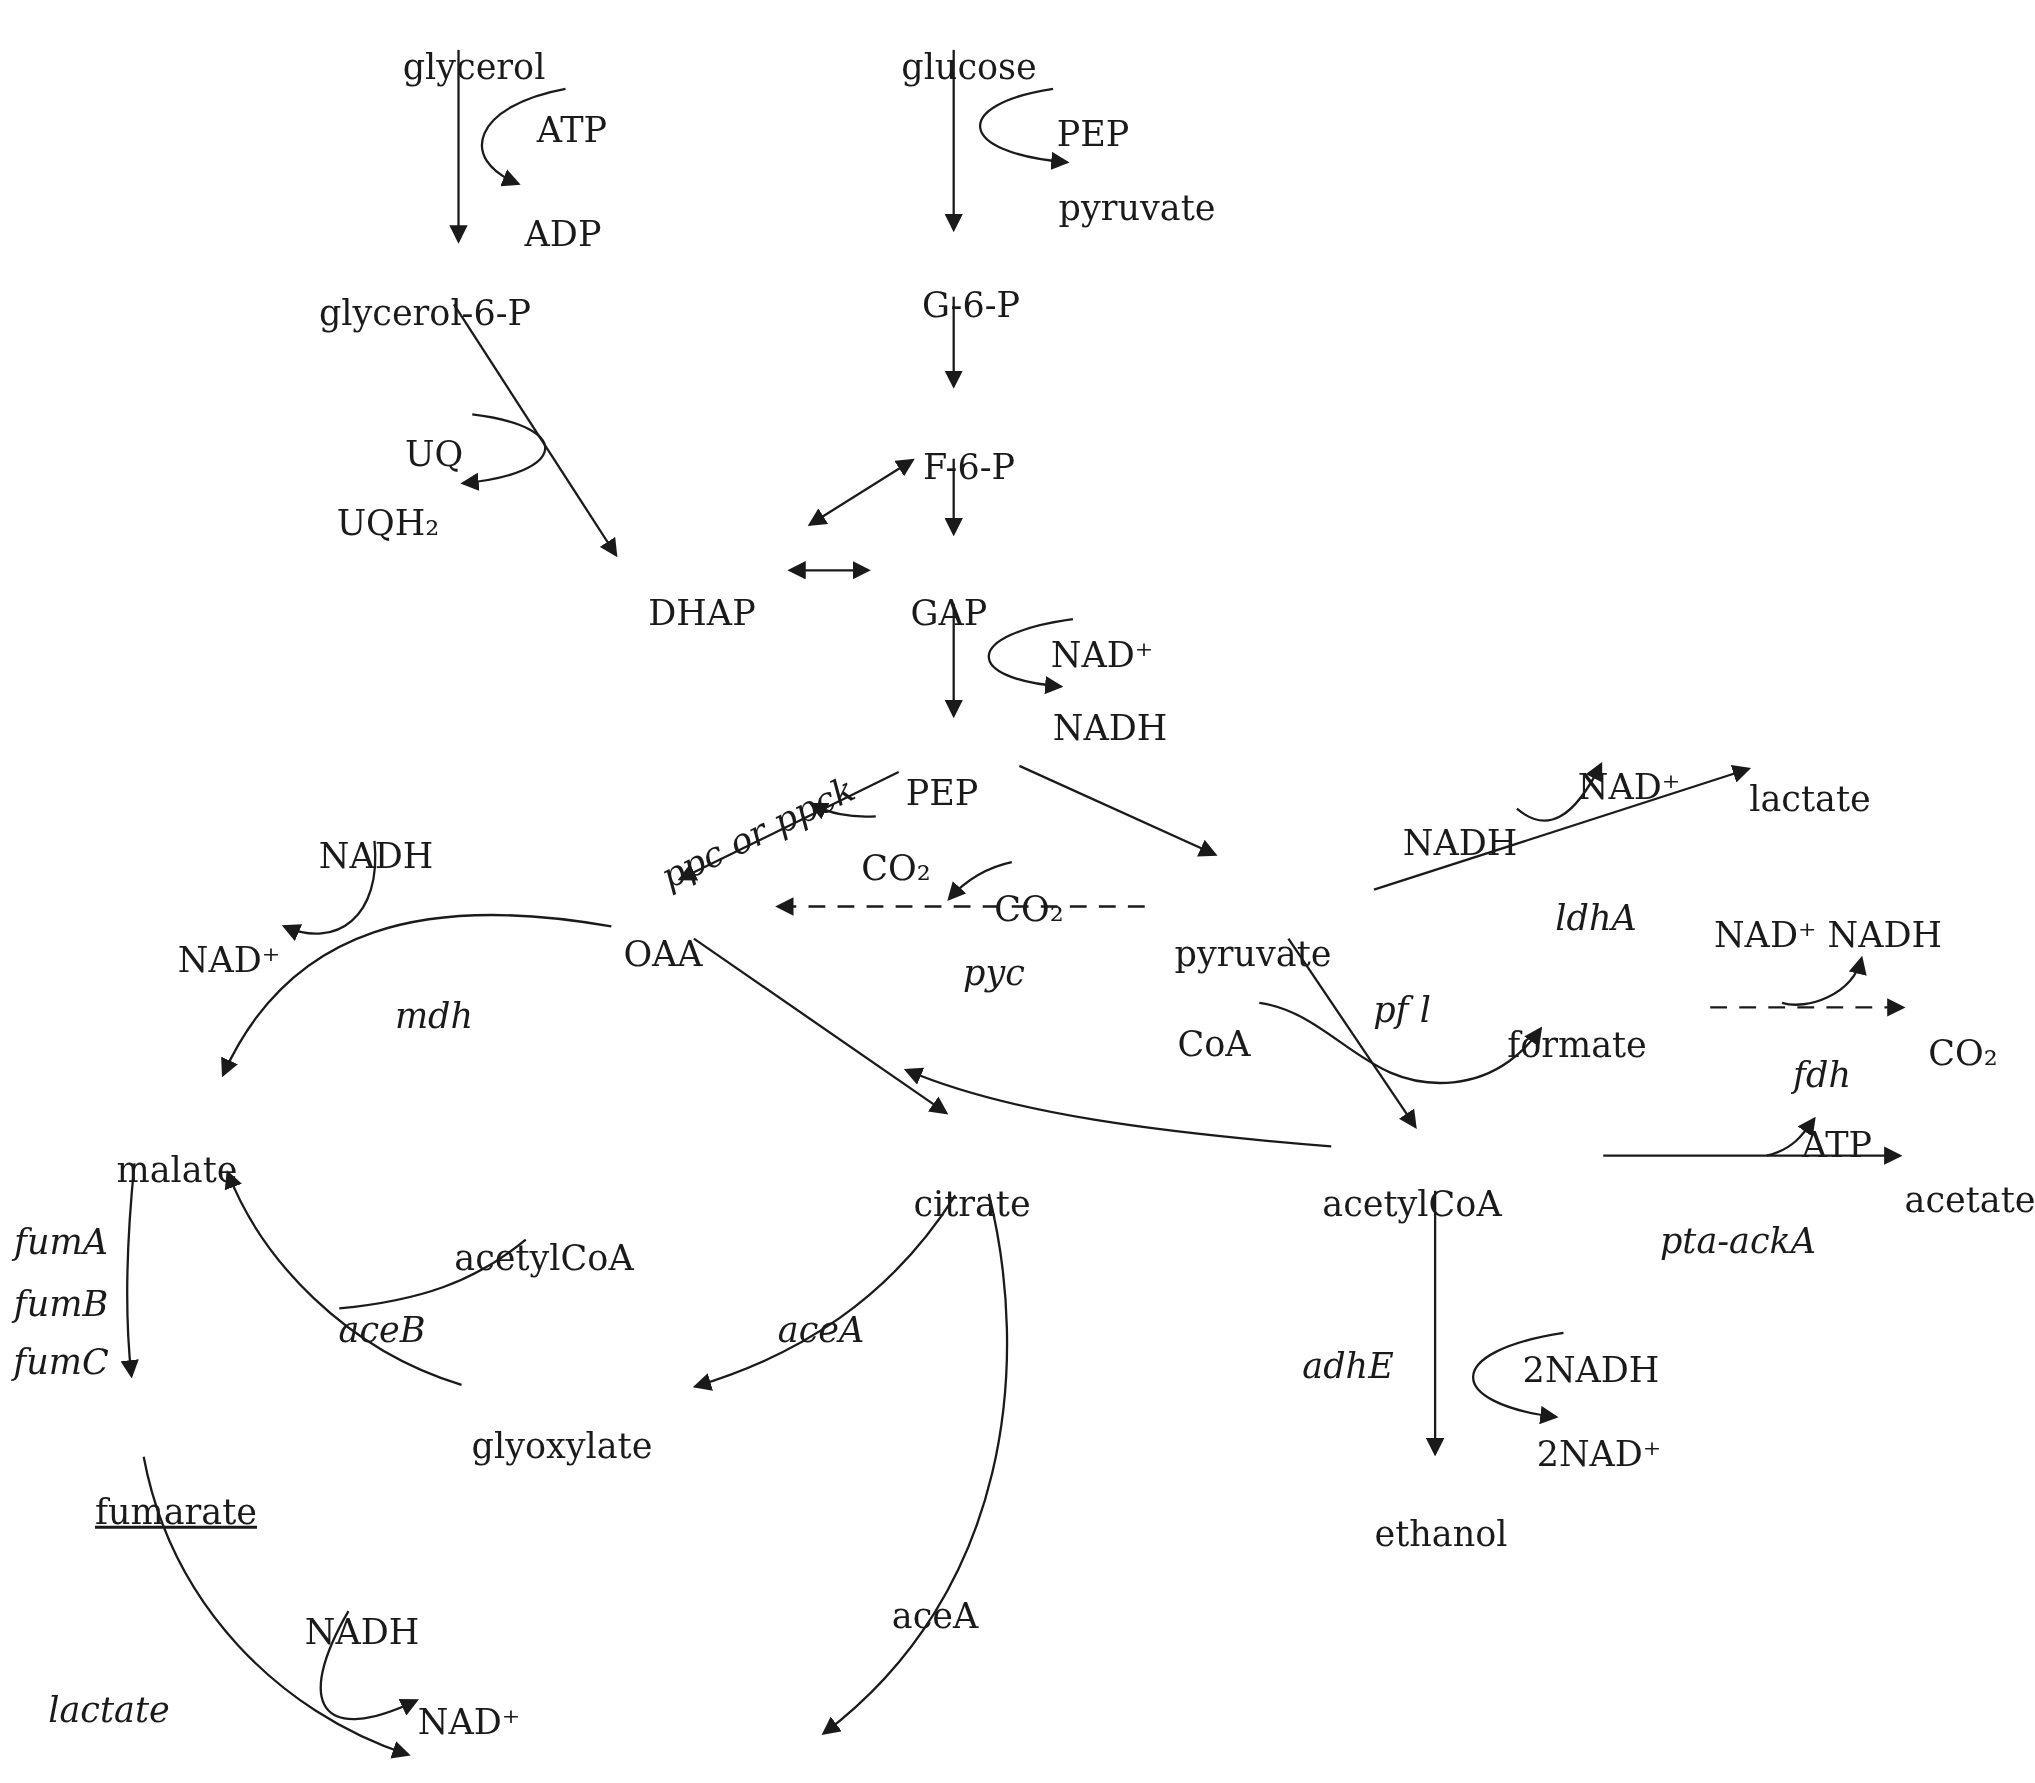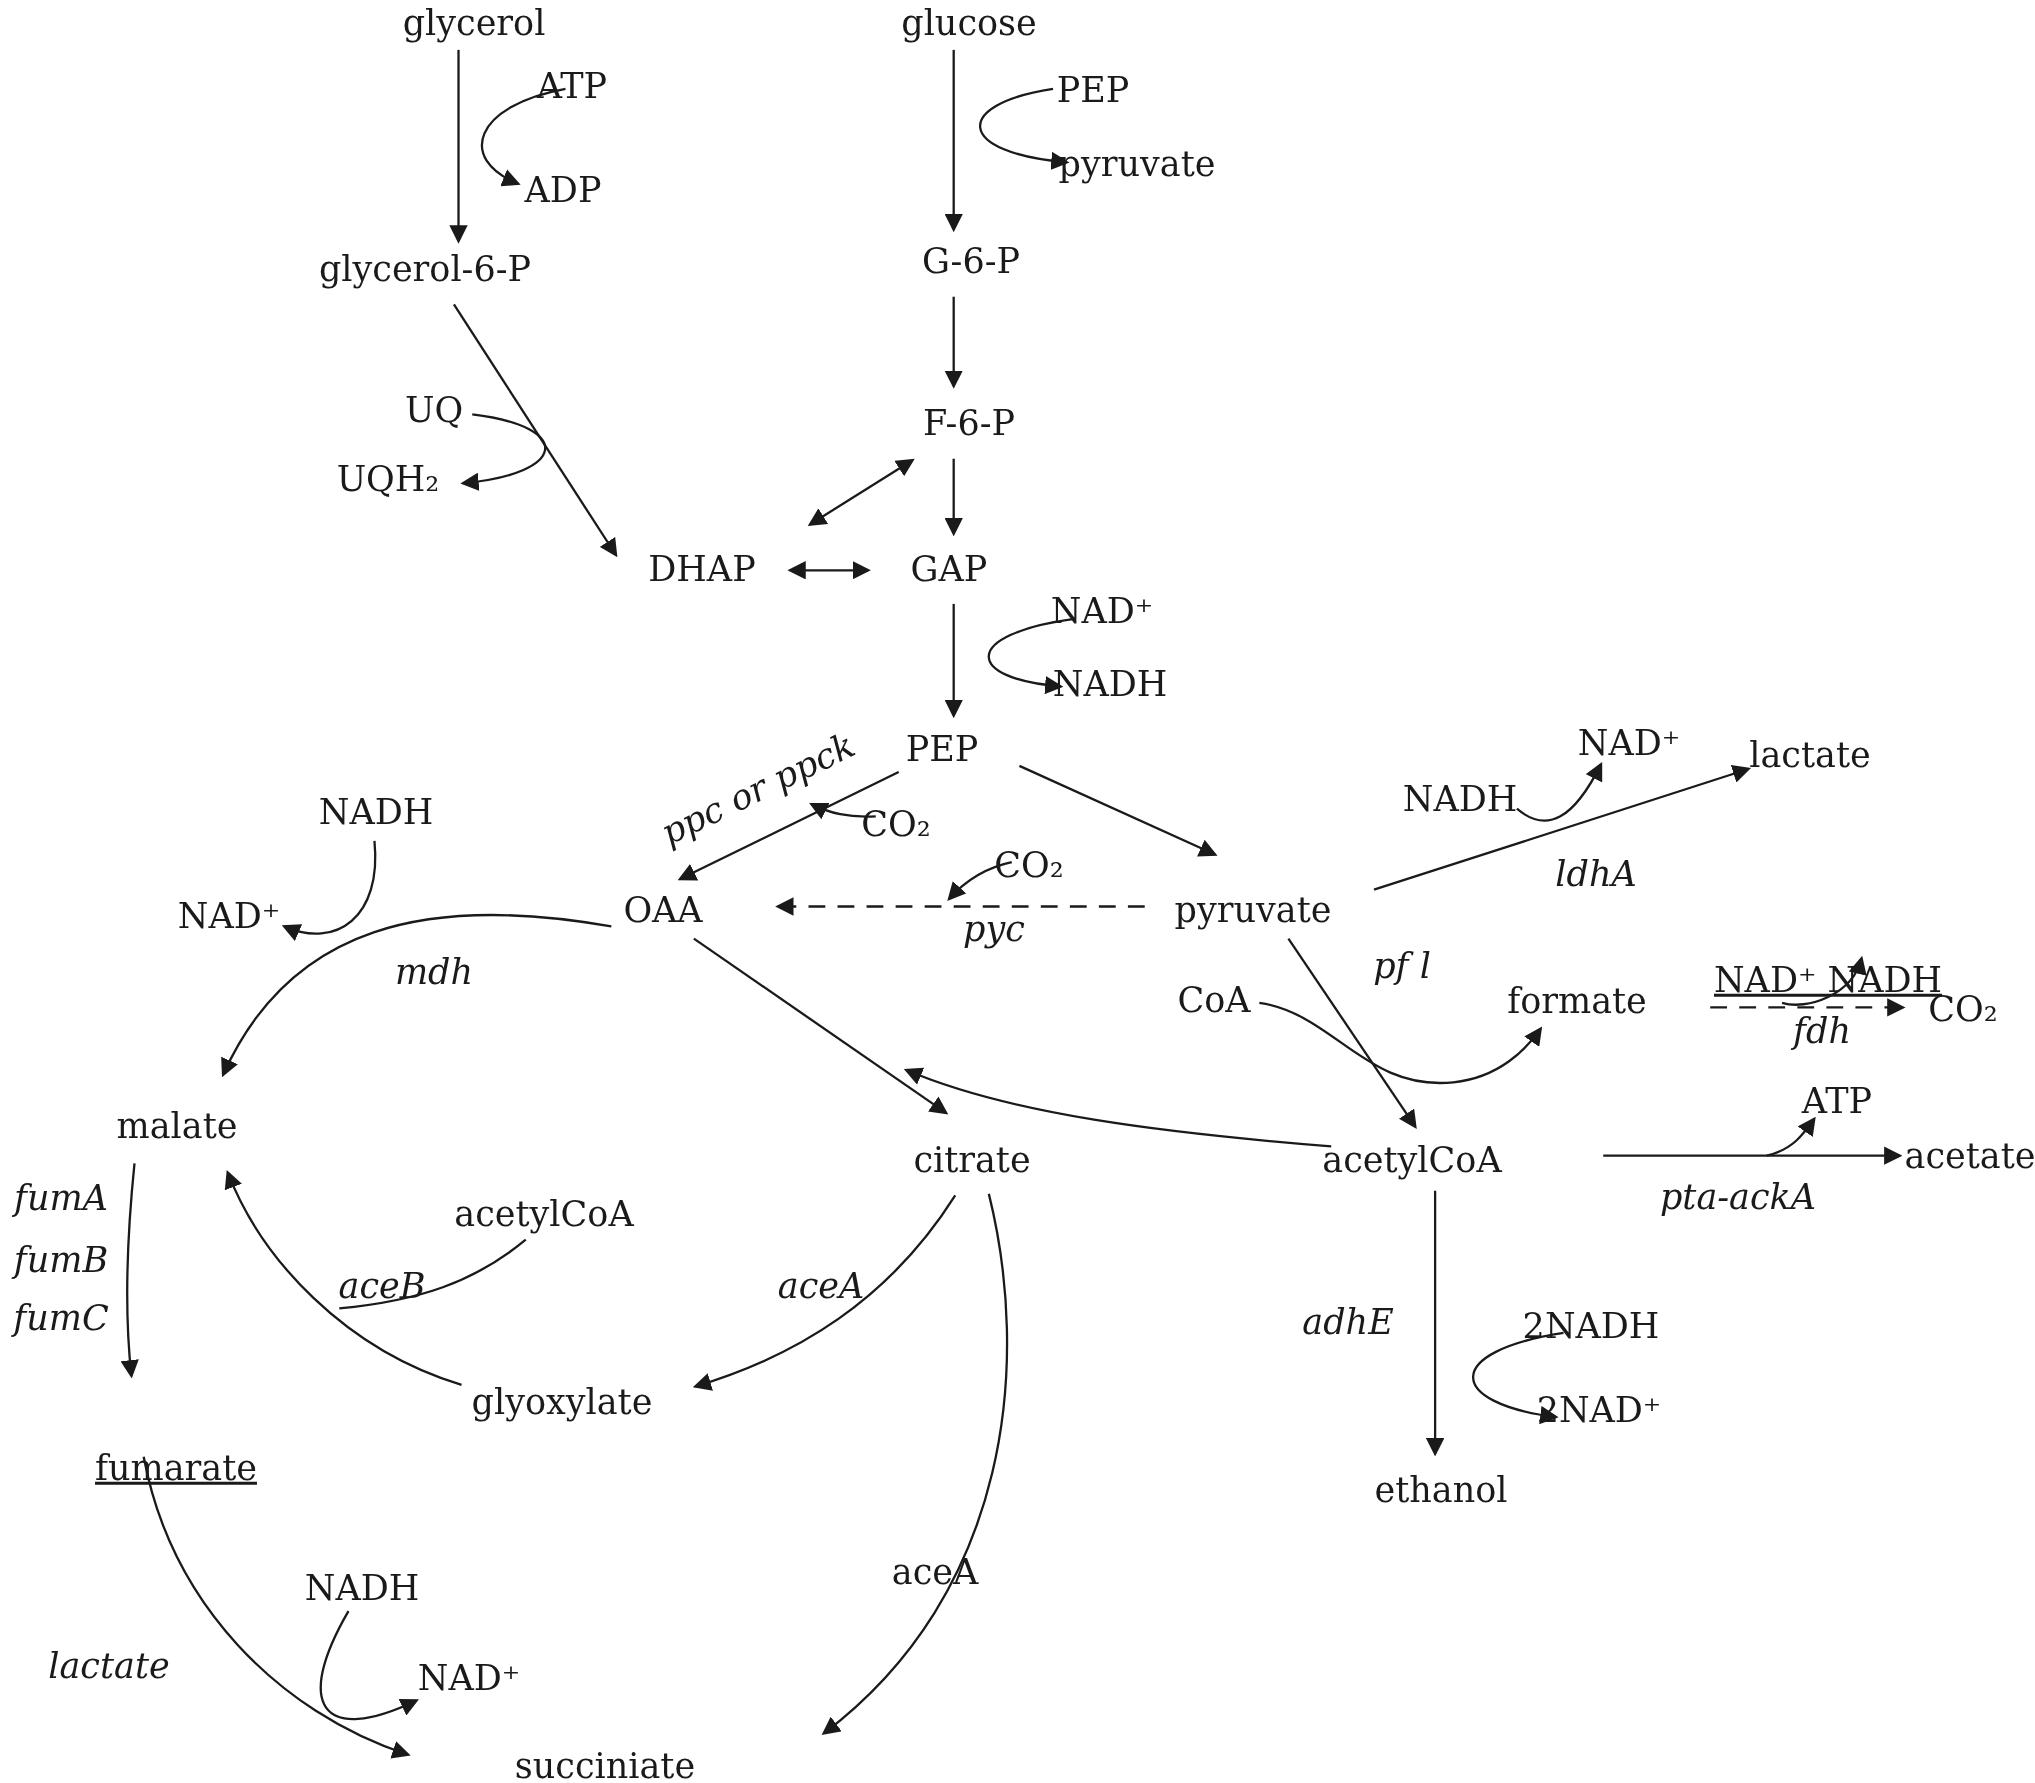--- a/index.html
+++ b/index.html
@@ -8,21 +8,21 @@
     position: relative;
     width: 2035px;
     height: 1784px;
     background: var(--paper);
     overflow: hidden;
     font-family: "DejaVu Serif", "Liberation Serif", serif;
   }
   #pathway-svg { position: absolute; inset: 0; }
   .ln { stroke: var(--ink); stroke-width: 3; fill: none; }
   .dash { stroke-dasharray: 22 16; }
-  #label-layer { position: absolute; inset: 0; z-index: 2; }
+  #label-layer { position: absolute; inset: 0; z-index: 2; margin-top: 44px; }
   .node-label {
     position: absolute;
     transform: translate(-50%, -50%);
     font-size: 35px;
     line-height: 1.1;
     color: var(--ink);
     white-space: nowrap;
   }
   .node-label.italic { font-style: italic; }
 </style>
@@ -106,21 +106,21 @@
       <div class="node-label" style="left: 229px; top: 916px;">NAD⁺</div>
       <div class="node-label italic" style="left: 434px; top: 972px;">mdh</div>
       <div class="node-label" style="left: 663px; top: 910px;">OAA</div>
       <div class="node-label" style="left: 1029px; top: 865px;">CO₂</div>
       <div class="node-label italic" style="left: 994px; top: 929px;">pyc</div>
       <div class="node-label" style="left: 1253px; top: 910px;">pyruvate</div>
       <div class="node-label" style="left: 1460px; top: 799px;">NADH</div>
       <div class="node-label" style="left: 1629px; top: 743px;">NAD⁺</div>
       <div class="node-label" style="left: 1810px; top: 755px; text-align: center;">lactate</div>
       <div class="node-label italic" style="left: 1596px; top: 874px;">ldhA</div>
-      <div class="node-label" style="left: 1828px; top: 980px; text-decoration: underline;">NAD⁺ NADH</div>
+      <div class="node-label" style="left: 1828px; top: 891px;">NAD⁺ NADH</div>
       <div class="node-label" style="left: 1214px; top: 1000px;">CoA</div>
       <div class="node-label italic" style="left: 1402px; top: 966px;">pf l</div>
       <div class="node-label" style="left: 1577px; top: 1001px;">formate</div>
       <div class="node-label italic" style="left: 1822px; top: 1031px;">fdh</div>
       <div class="node-label" style="left: 1963px; top: 1009px;">CO₂</div>
       <div class="node-label" style="left: 177px; top: 1126px;">malate</div>
       <div class="node-label" style="left: 544px; top: 1214px;">acetylCoA</div>
       <div class="node-label" style="left: 972px; top: 1160px;">citrate</div>
       <div class="node-label" style="left: 1412px; top: 1160px;">acetylCoA</div>
       <div class="node-label" style="left: 1837px; top: 1101px;">ATP</div>

